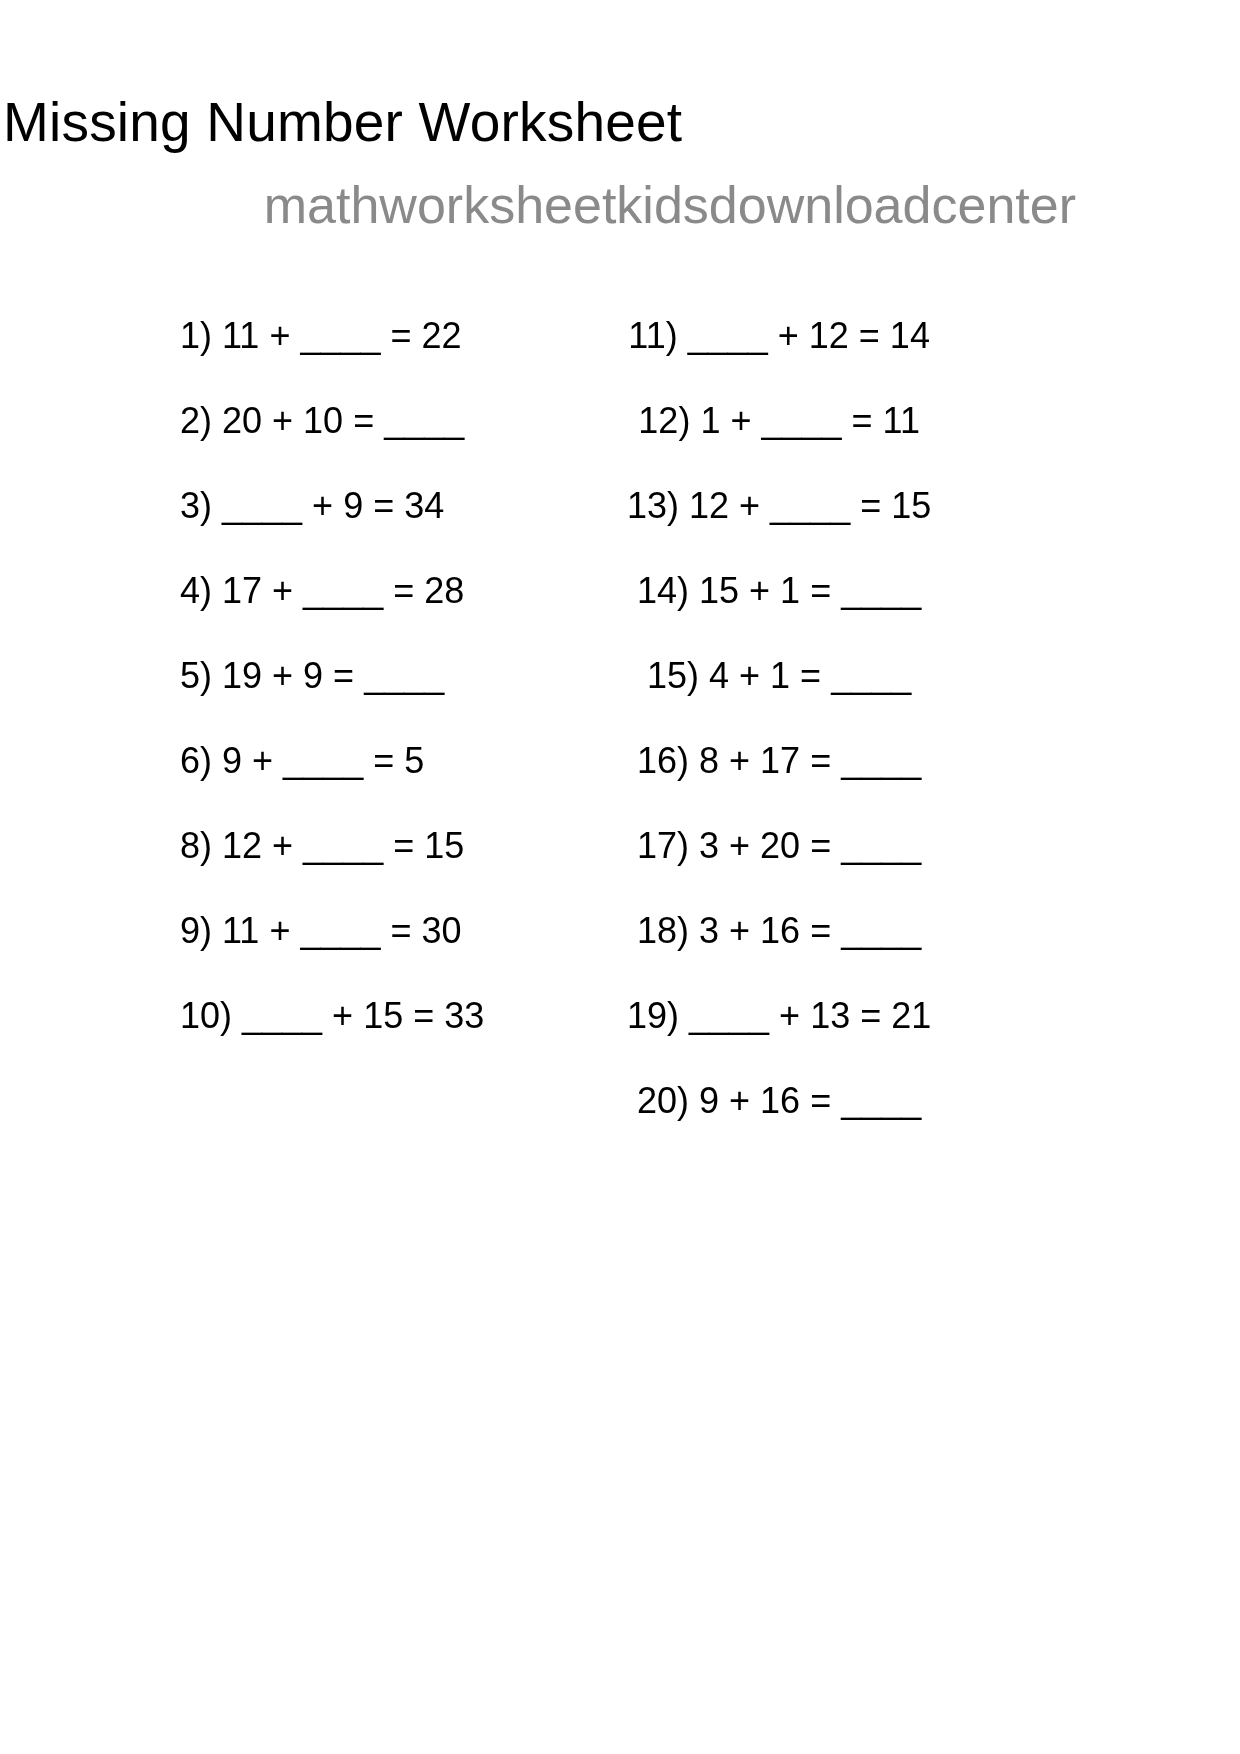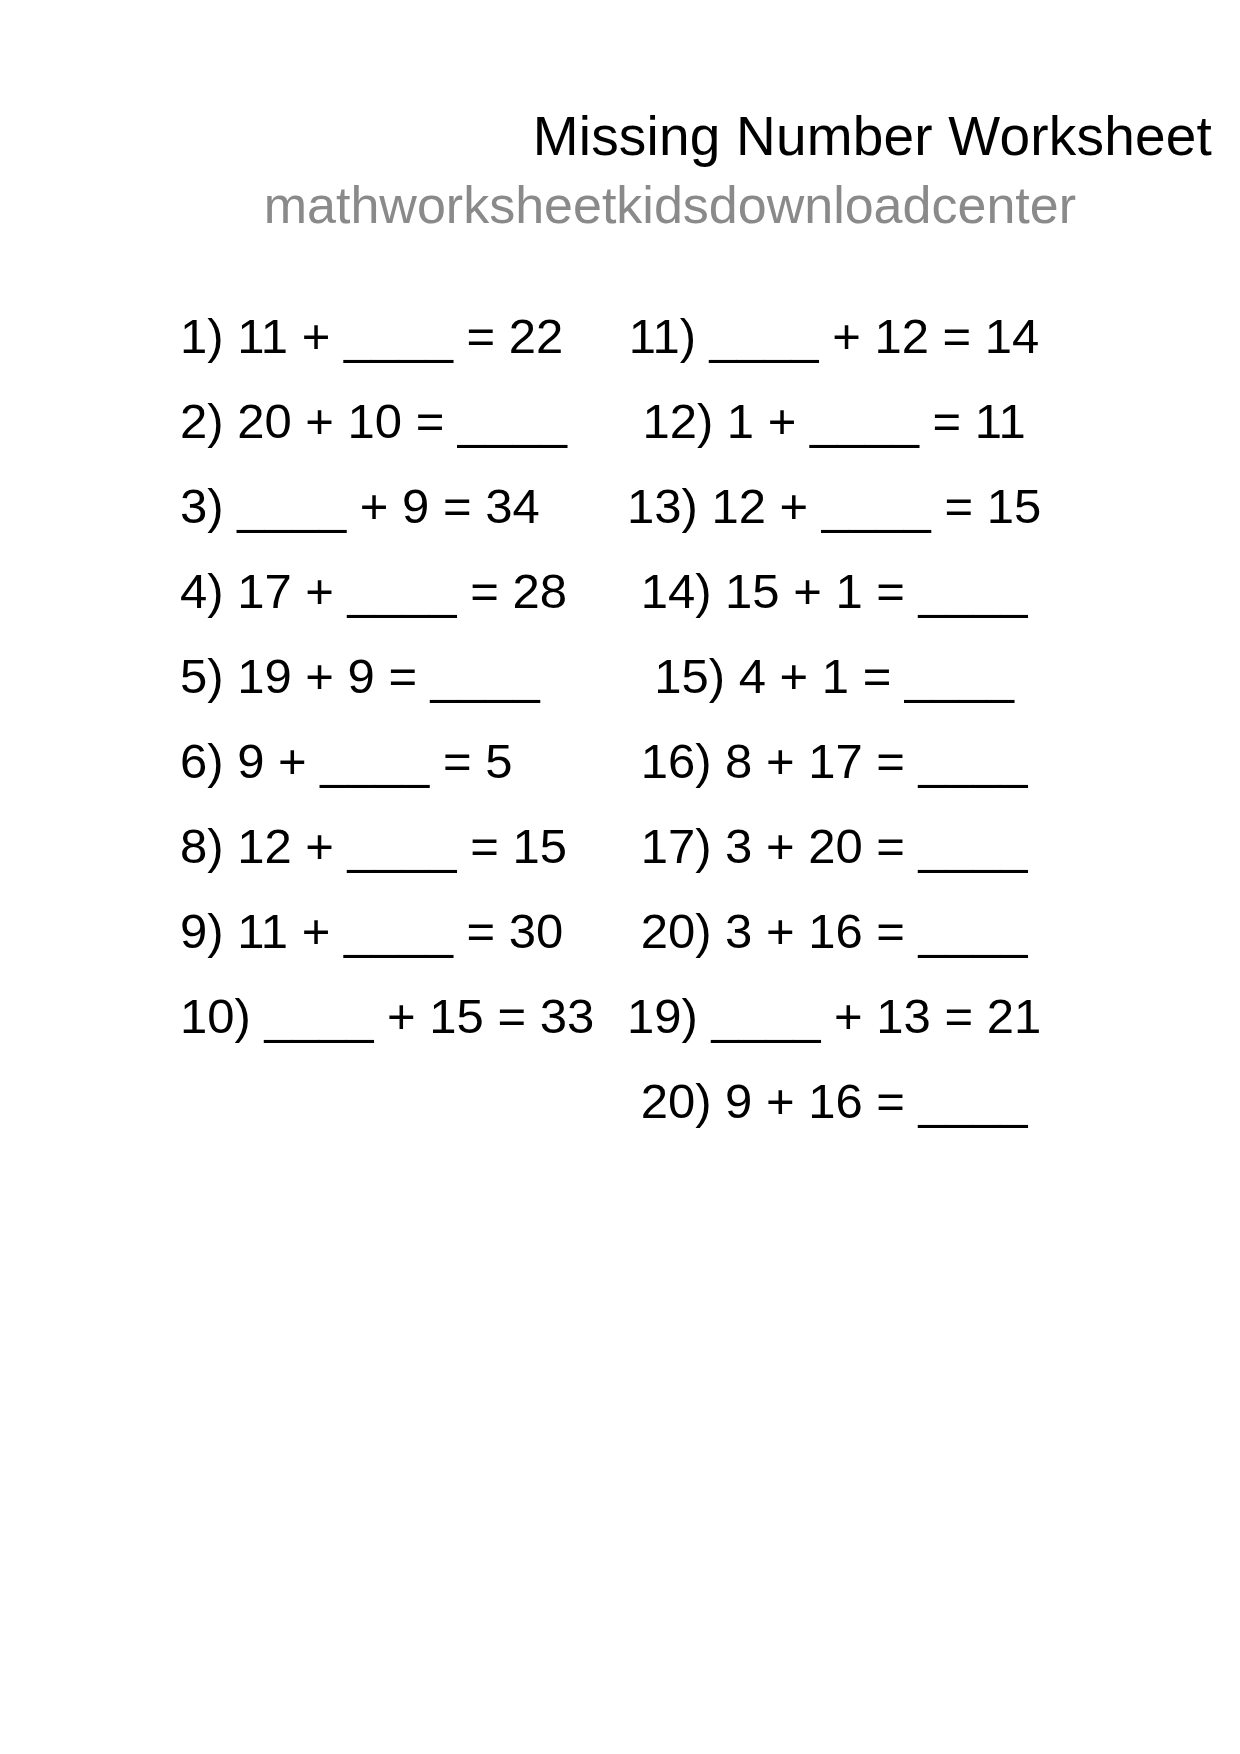--- a/index.html
+++ b/index.html
@@ -13,46 +13,46 @@
       position: relative;
       overflow: hidden;
       font-family: "Liberation Sans", sans-serif;
       color: #000000;
     }
     .title {
       position: absolute;
       left: 0;
       width: 1195px;
       top: 86px;
-      text-align: right;
+      text-align: left;
       font-size: 55px;
       line-height: 66px;
       font-weight: normal;
-      margin: 17px;
+      margin: 3px;
       letter-spacing: 0.2px;
     }
     .subtitle {
       position: absolute;
       left: 0;
       width: 1076px;
       text-align: right;
       top: 182px;
       font-size: 52px;
       line-height: 46px;
       color: #8a8a8a;
     }
     .column {
       position: absolute;
       top: 310px;
     }
     .column.left { left: 180px; }
     .column.right { left: 627px; text-align: center; }
     .problem {
       height: 85px;
-      font-size: 49px;
+      font-size: 36px;
       line-height: 52px;
       white-space: pre;
     }
   </style>
 </head>
 <body>
 
 <h1 class="title">Missing Number Worksheet</h1>
 <div class="subtitle">mathworksheetkidsdownloadcenter</div>
 
@@ -69,16 +69,16 @@
 </div>
 
 <div class="column right">
   <div class="problem">11) ____ + 12 = 14</div>
   <div class="problem">12) 1 + ____ = 11</div>
   <div class="problem">13) 12 + ____ = 15</div>
   <div class="problem">14) 15 + 1 = ____</div>
   <div class="problem">15) 4 + 1 = ____</div>
   <div class="problem">16) 8 + 17 = ____</div>
   <div class="problem">17) 3 + 20 = ____</div>
-  <div class="problem">20) 3 + 16 = ____</div>
+  <div class="problem">18) 3 + 16 = ____</div>
   <div class="problem">19) ____ + 13 = 21</div>
   <div class="problem">20) 9 + 16 = ____</div>
 </div>
 
 </body></html>

